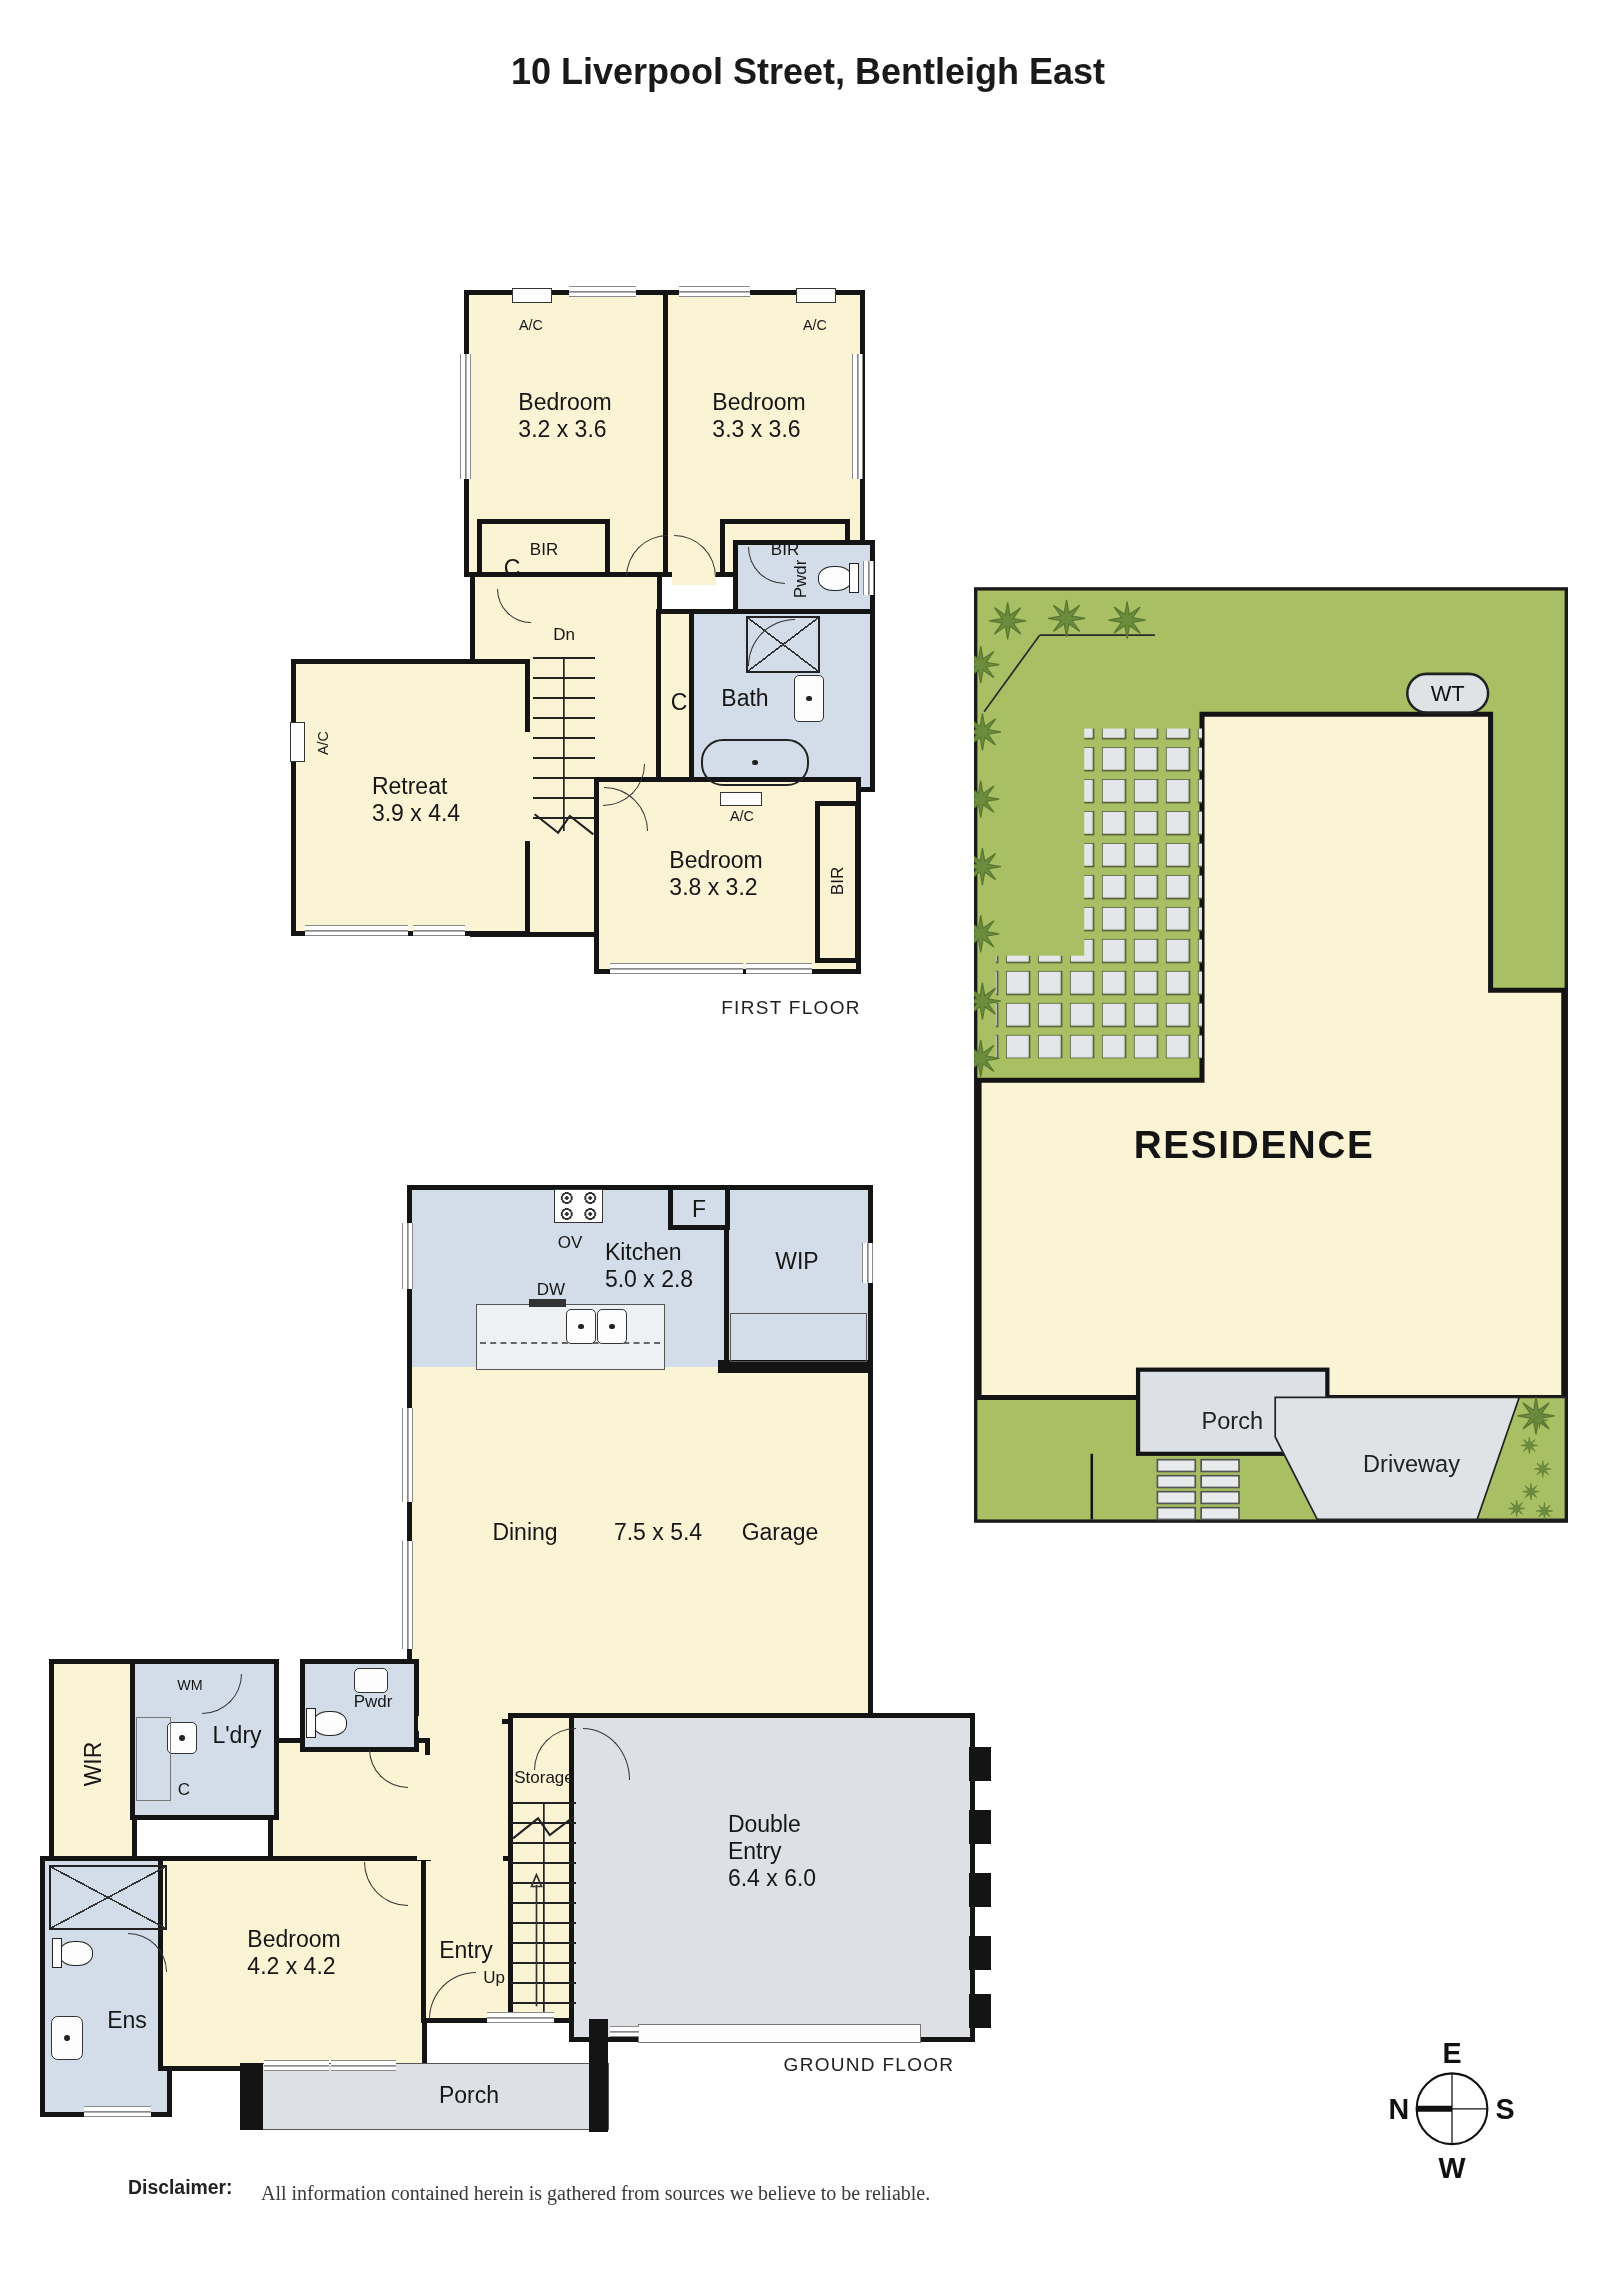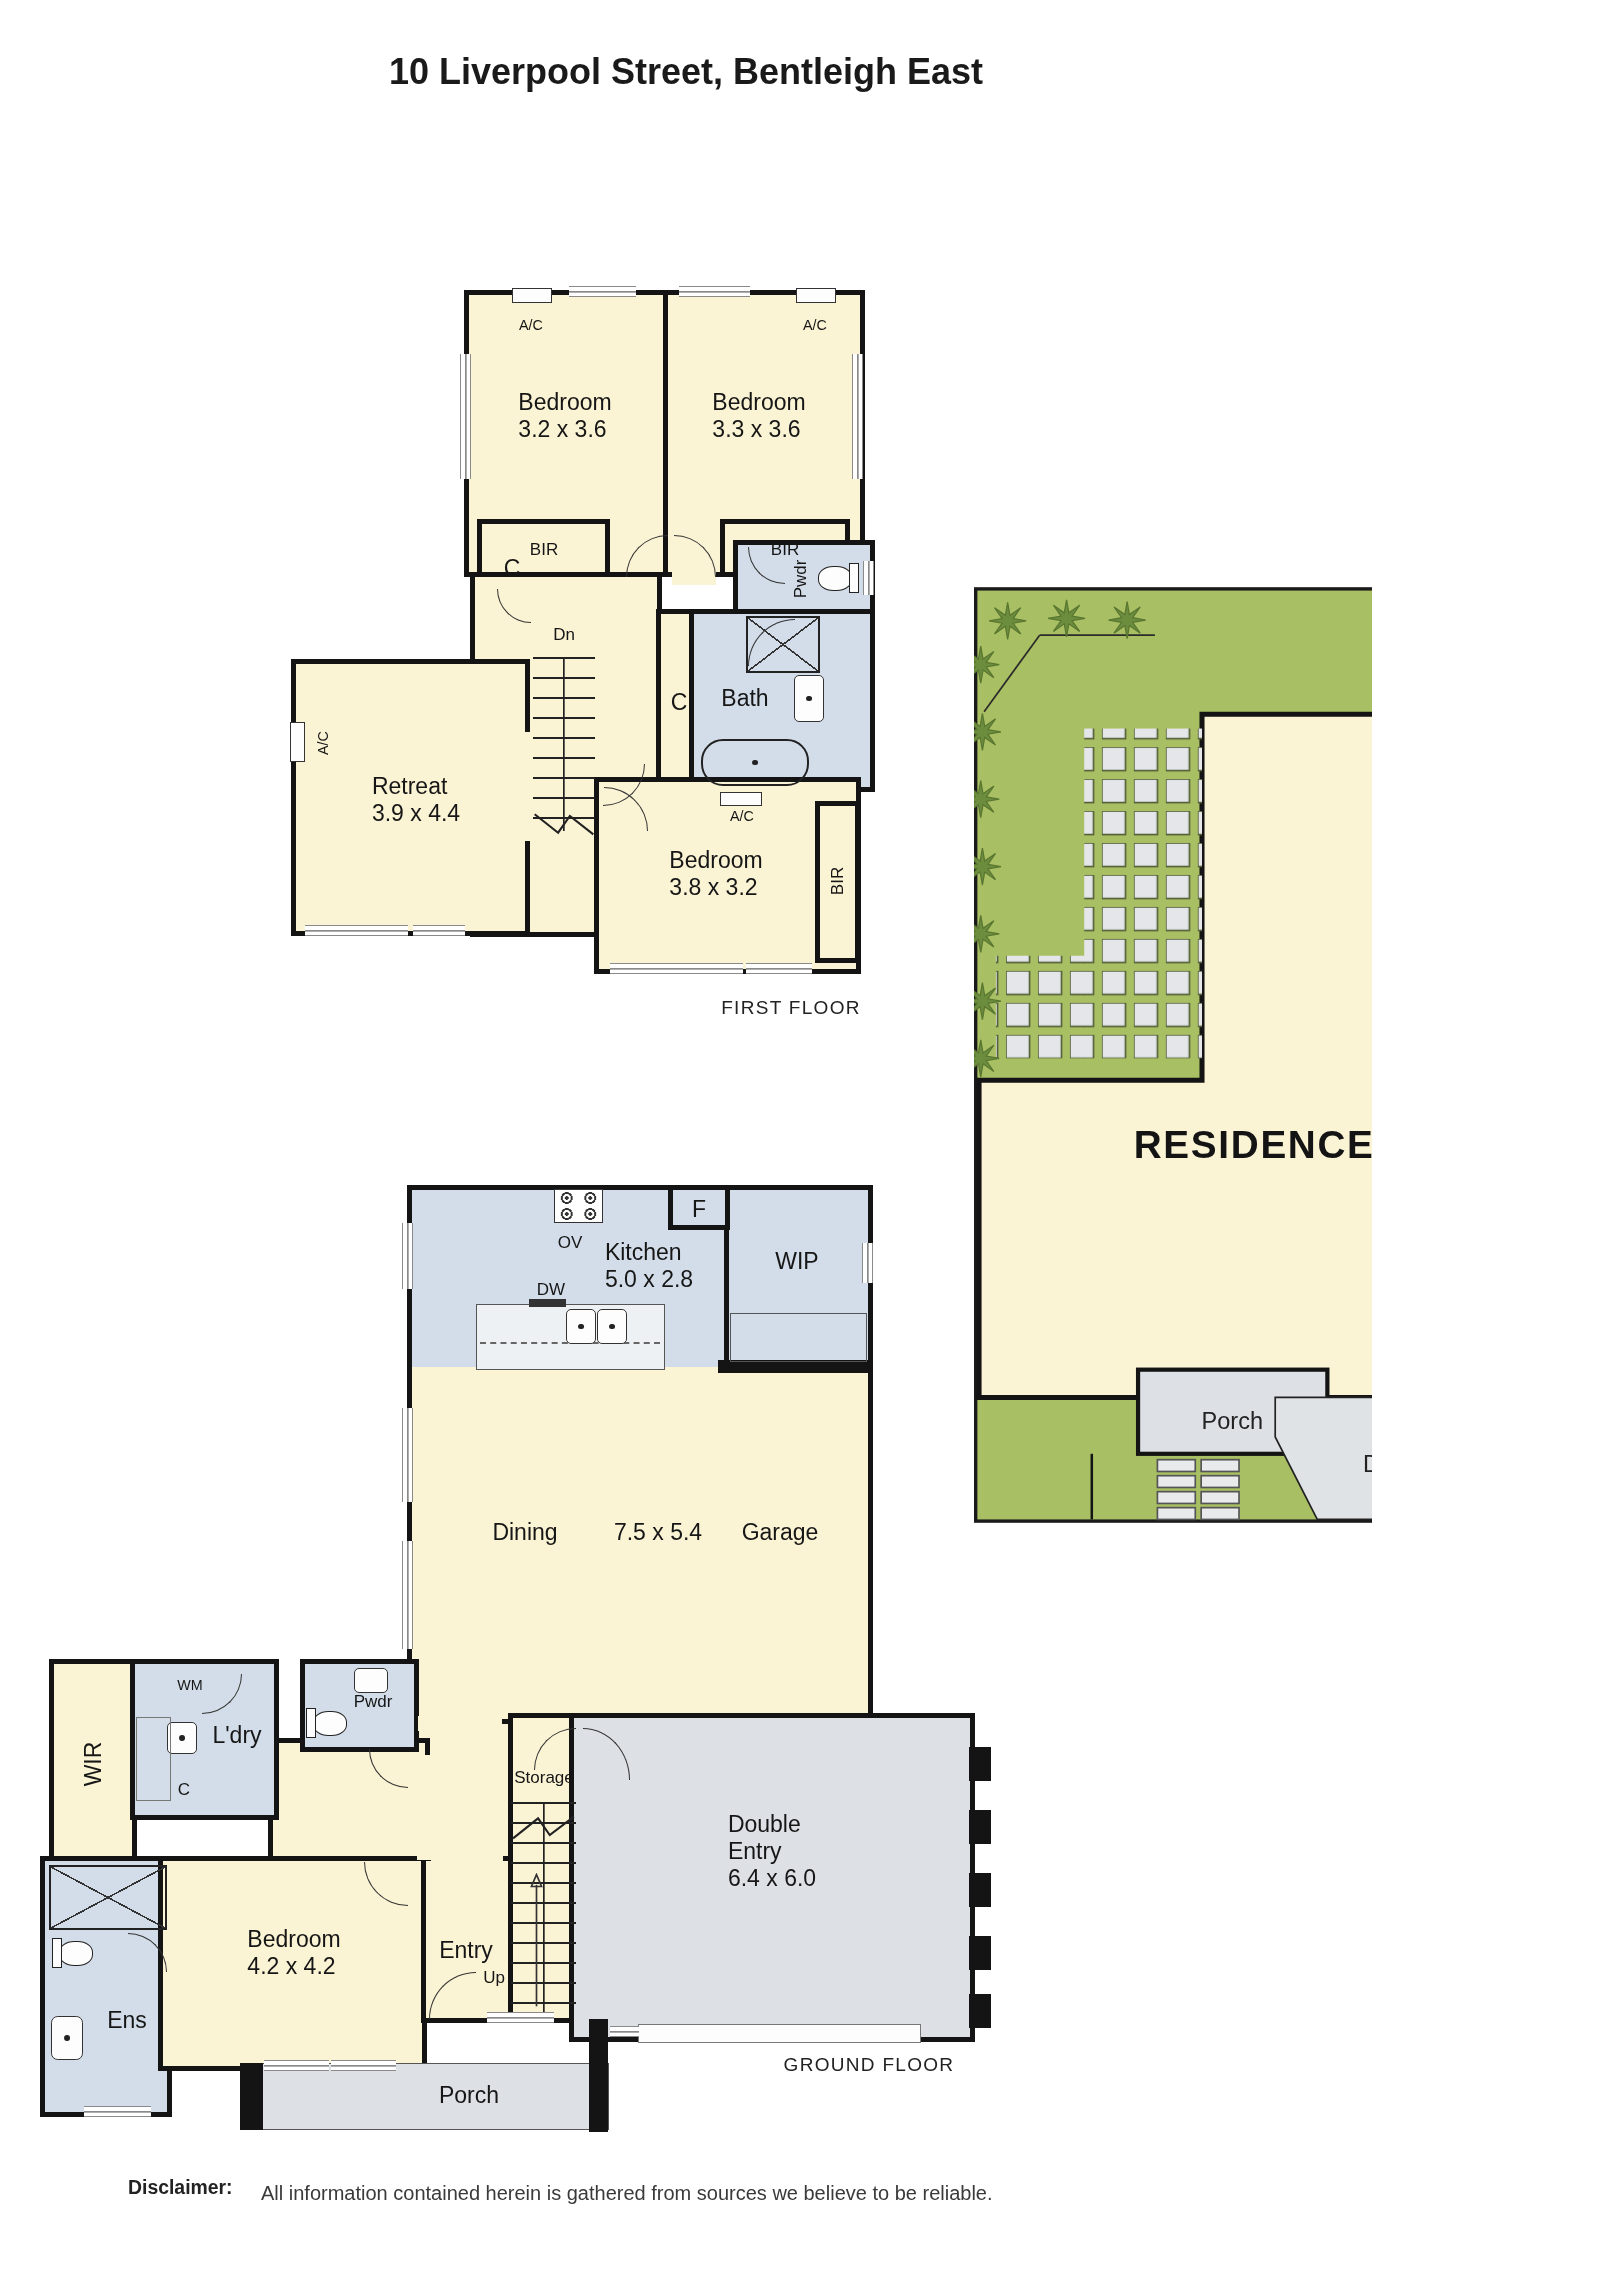--- a/index.html
+++ b/index.html
@@ -1,16 +1,16 @@
 <!DOCTYPE html>
 <html style="font-size:13.5px"><head>
 <meta charset="utf-8">
 <style>
   html,body{margin:0;padding:0;background:#fff;}
-  #page{position:relative;width:1372px;height:2284px;background:#ffffff;overflow:hidden;
+  #page{position:relative;width:1616px;height:2284px;background:#ffffff;overflow:hidden;
         font-family:"Liberation Sans",sans-serif;color:#111;}
   .room{position:absolute;box-sizing:border-box;border:5.9px solid #141414;}
   .cream{background:#faf3d4;}
   .blue{background:#d3dde9;}
   .gray{background:#dde1e6;}
   .erase{position:absolute;background:#faf3d4;}
   .wall{position:absolute;background:#141414;}
   .lbl{position:absolute;transform:translate(-50%,-50%);font-size:23px;color:#161616;
        line-height:1.18;white-space:nowrap;}
   .md{font-size:17px;} .sm{font-size:17px;} .xs{font-size:14.3px;}
@@ -336,16 +336,16 @@
     <line x1="95" y1="48" x2="95" y2="132" stroke="#111" stroke-width="1.5"></line>
     <line x1="53" y1="90" x2="137" y2="90" stroke="#111" stroke-width="1.5"></line>
     <line x1="53" y1="90" x2="95" y2="90" stroke="#111" stroke-width="7"></line>
     <text x="95" y="36" font-size="34" font-weight="600" text-anchor="middle" fill="#111">E</text>
     <text x="32" y="102" font-size="34" font-weight="600" text-anchor="middle" fill="#111">N</text>
     <text x="158" y="102" font-size="34" font-weight="600" text-anchor="middle" fill="#111">S</text>
     <text x="95" y="172" font-size="34" font-weight="600" text-anchor="middle" fill="#111">W</text>
   </svg>
 
   <div class="disc-label" style="left:128px;top:2176px;">Disclaimer:</div>
-  <div class="disc-line" style="left:261px;top:2182px;">All information contained herein is gathered from sources we believe to be reliable.</div>
+  <div class="disc-line" style="left:261px;top:2182px;font-family:Liberation Serif, serif;">All information contained herein is gathered from sources we believe to be reliable.</div>
 
 </div>
 
 
 </body></html>

